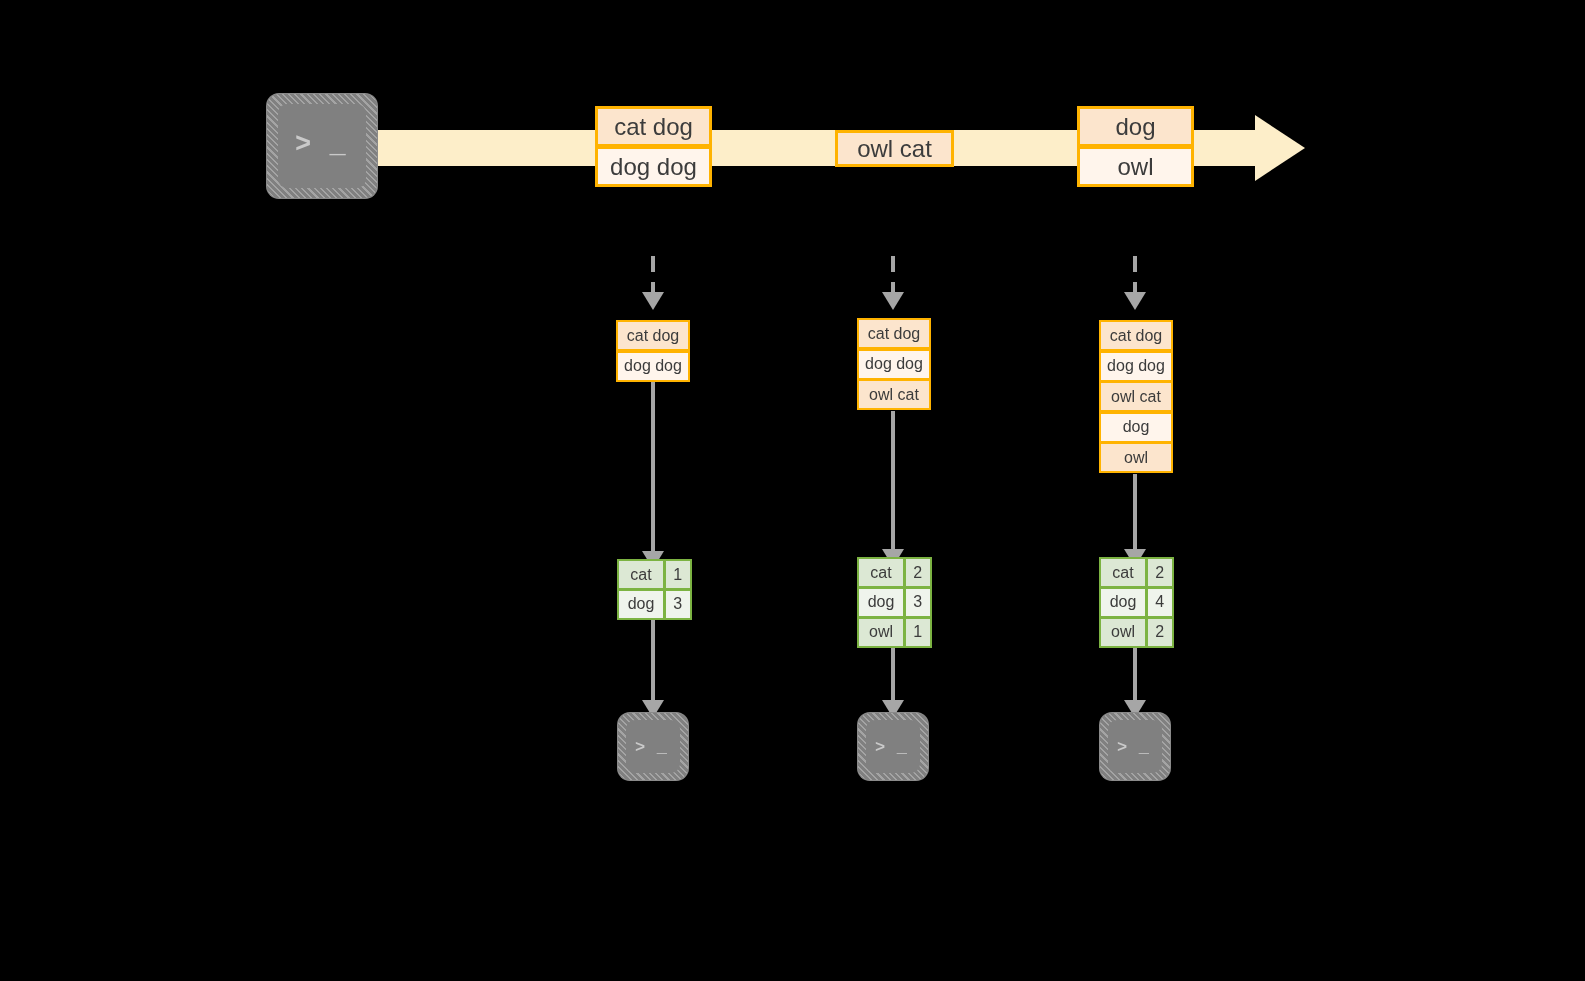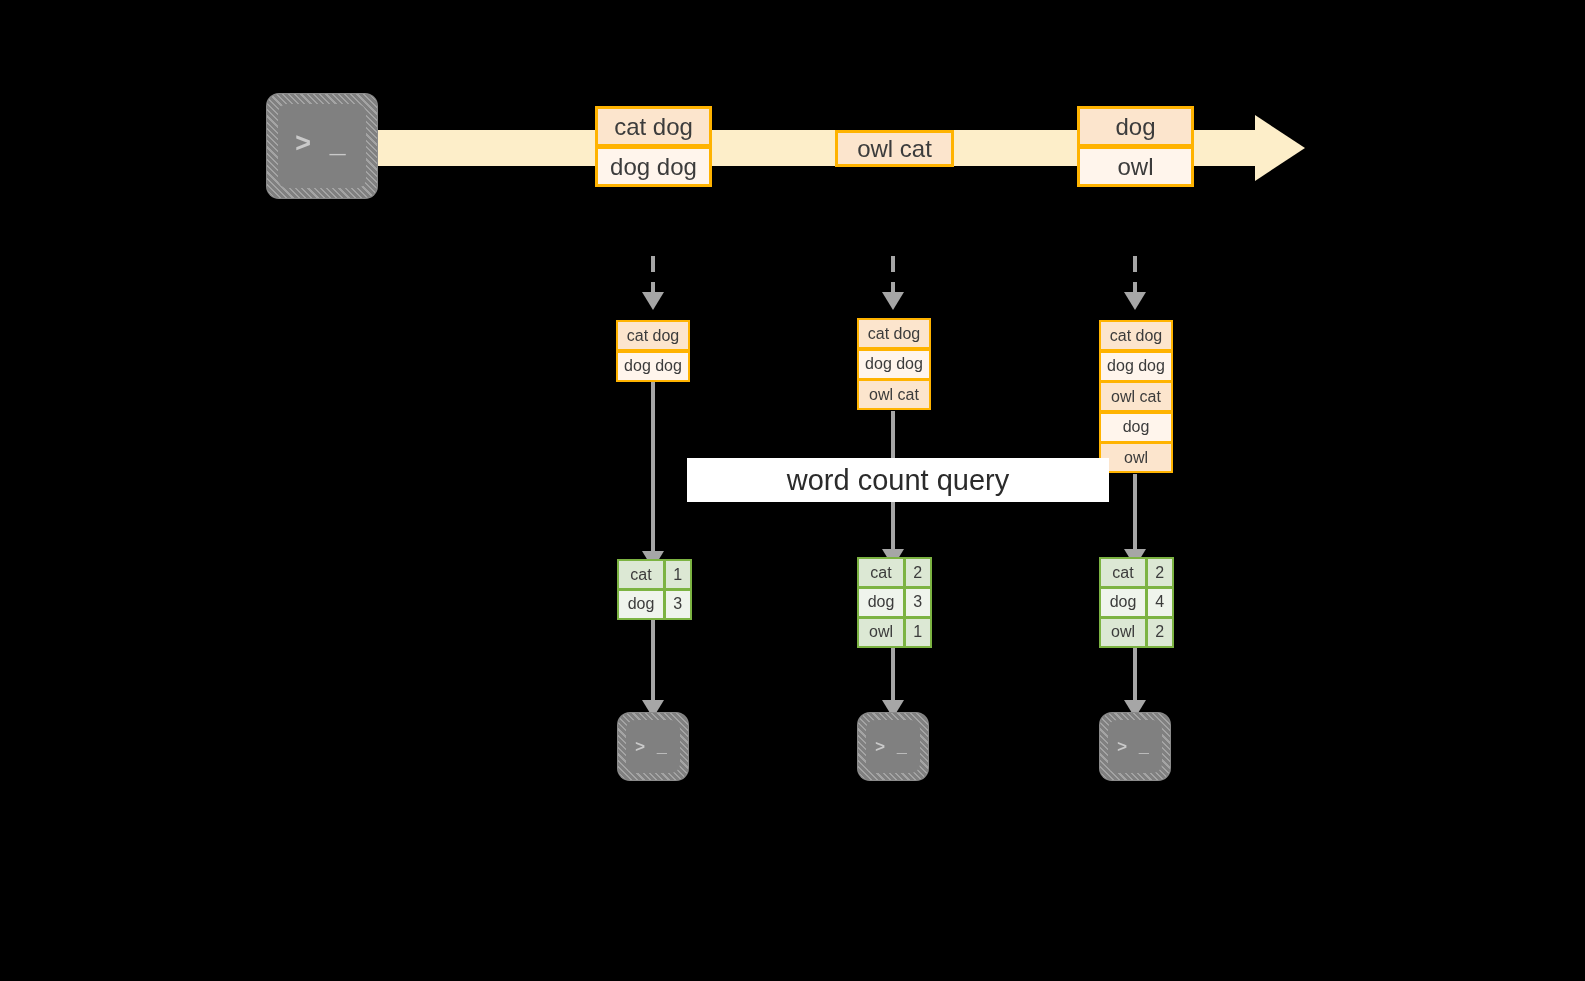--- a/index.html
+++ b/index.html
@@ -279,15 +279,14 @@
 
   <div class="gline" style="left:1133px; top:648px; height:62px;"></div>
   <div class="ghead" style="left:1124px; top:700px;"></div>
 
   <div class="term" style="left:1100px; top:713px; width:70px; height:67px;">
     <div class="hatch"></div>
     <div class="inner" style="left:8px; top:7px; right:8px; bottom:7px;"></div>
     <div class="glyph" style="left:17px; top:26px; font-size:17px;">&gt; _</div>
   </div>
 
-  <div class="band" style="left:687px; top:458px; width:422px; height:44px;">word count query</div>
 
 </div>
 
 </body></html>

